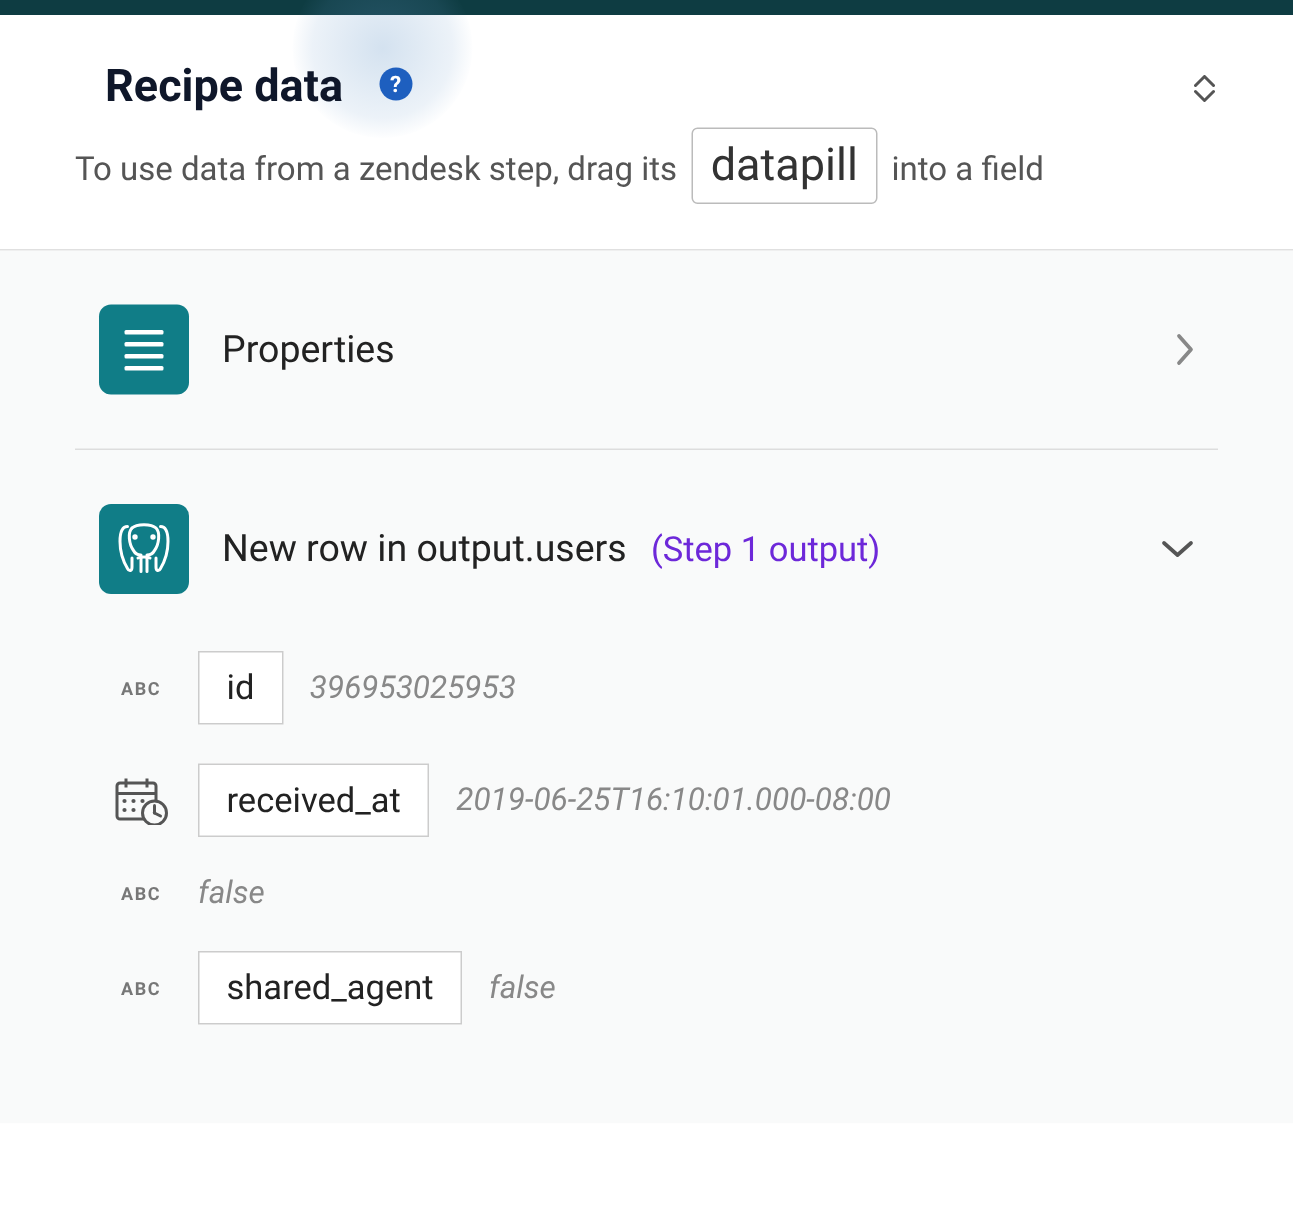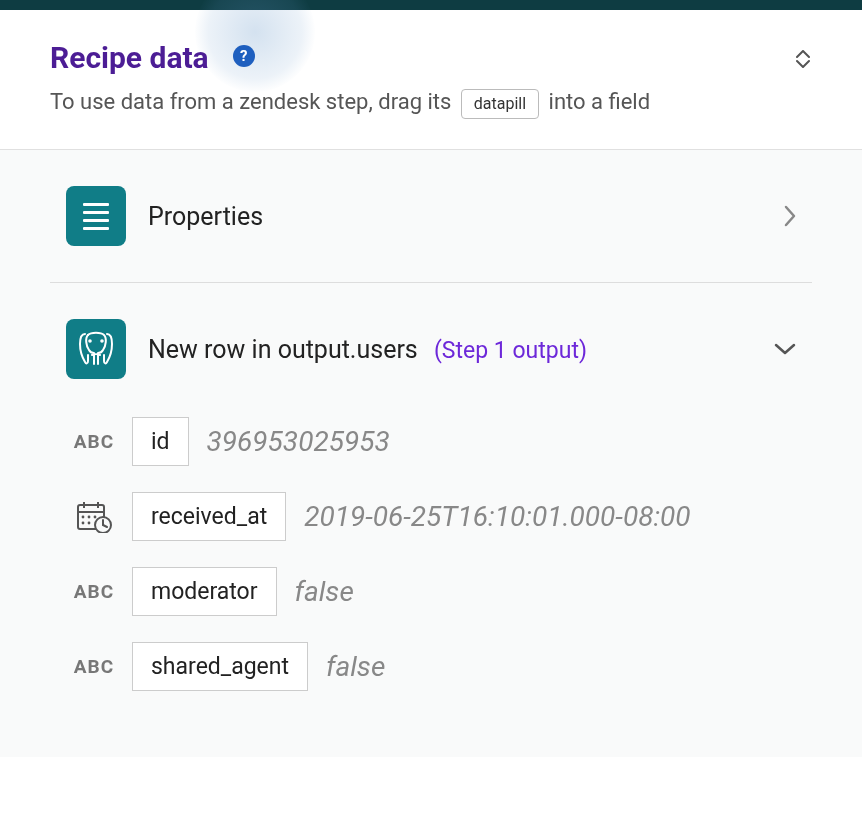--- a/index.html
+++ b/index.html
@@ -25,21 +25,22 @@
     .header-title-row {
       display: flex;
       align-items: center;
       gap: 14px;
       margin-bottom: 10px;
       position: relative;
     }
     .header-title {
       font-size: 30px;
       font-weight: 700;
-      color: #4c1d95;
+      color: #0f172a;
+      margin-left: 20px;
     }
     .help-halo {
       position: absolute;
       left: 195px;
       top: -38px;
       width: 120px;
       height: 120px;
       border-radius: 50%;
       background: radial-gradient(circle, rgba(100, 150, 200, 0.28) 0%, rgba(100, 150, 200, 0.12) 55%, rgba(100, 150, 200, 0) 72%);
       pointer-events: none;
@@ -79,21 +80,21 @@
       font-size: 22px;
       color: #555;
       line-height: 1.5;
     }
     .datapill-chip {
       display: inline-block;
       border: 1px solid #bbb;
       border-radius: 4px;
       padding: 2px 12px;
       color: #333;
-      font-size: 16px;
+      font-size: 30px;
       background: #fff;
       margin: 0 4px;
     }
     .content {
       background: #f9fafa;
       padding: 30px 50px 40px 50px;
     }
     .section-row {
       display: flex;
       align-items: center;
@@ -167,21 +168,21 @@
       display: flex;
       align-items: center;
       gap: 18px;
       margin-bottom: 26px;
     }
     .type-badge {
       width: 40px;
       display: flex;
       align-items: center;
       justify-content: center;
-      font-size: 19px;
+      font-size: 12px;
       font-weight: 700;
       letter-spacing: 1px;
       color: #777;
       flex-shrink: 0;
     }
     .type-badge.date {
       font-size: 20px;
     }
     .datetime-icon {
       color: #555;
@@ -189,21 +190,21 @@
     .pill {
       border: 1px solid #ccc;
       border-radius: 0;
       background: #fff;
       padding: 10px 18px;
       font-size: 23px;
       color: #222;
       cursor: grab;
     }
     .pill-value {
-      font-size: 28px;
+      font-size: 21px;
       font-style: italic;
       color: #888;
     }
     .menu-lines {
       display: flex;
       flex-direction: column;
       gap: 5px;
     }
     .menu-lines span {
       display: block;
@@ -306,21 +307,20 @@
           <line x1="27" y1="24" x2="27" y2="19" stroke="currentColor" stroke-width="2" stroke-linecap="round"></line>
           <line x1="27" y1="24" x2="31" y2="26" stroke="currentColor" stroke-width="2" stroke-linecap="round"></line>
         </svg>
       </div>
       <div class="pill">received_at</div>
       <div class="pill-value">2019-06-25T16:10:01.000-08:00</div>
     </div>
 
     <div class="pill-row">
       <div class="type-badge">ABC</div>
-      <div class="pill">moderator</div>
       <div class="pill-value">false</div>
     </div>
 
     <div class="pill-row">
       <div class="type-badge">ABC</div>
       <div class="pill">shared_agent</div>
       <div class="pill-value">false</div>
     </div>
 
   </div>

